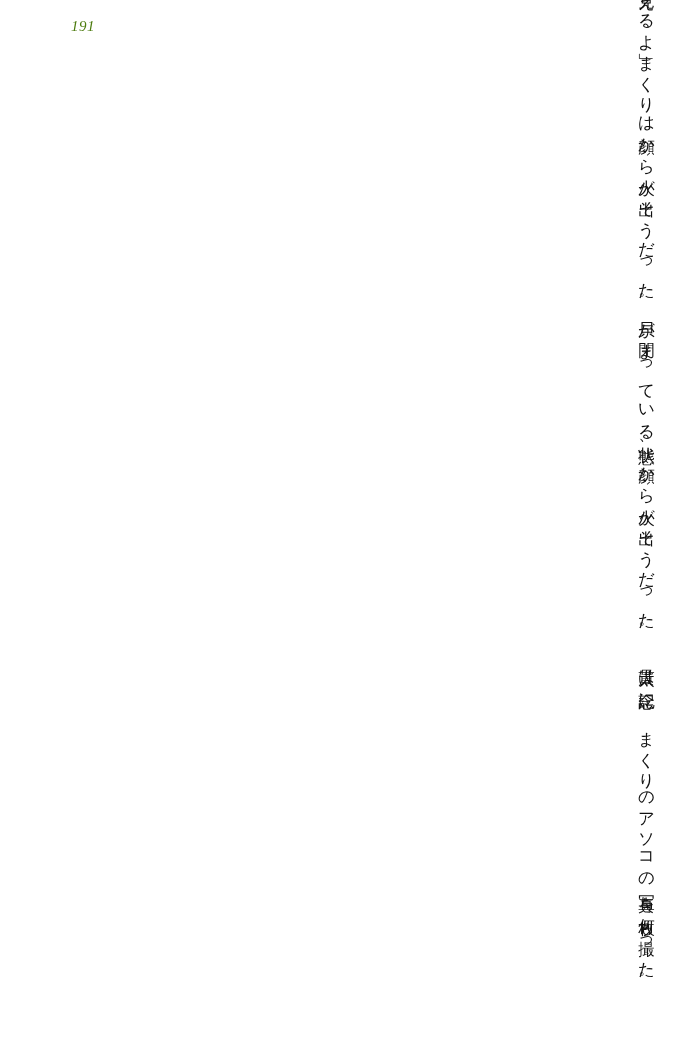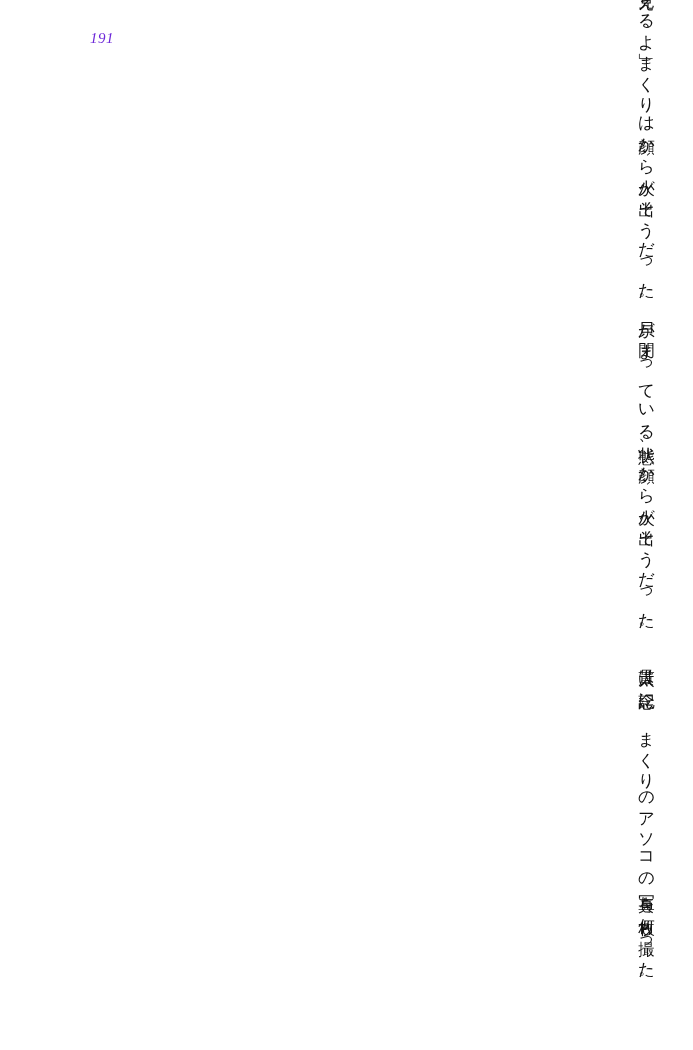--- a/index.html
+++ b/index.html
@@ -17,27 +17,26 @@
   }
   #page {
     width: 693px;
     height: 1050px;
     position: relative;
     box-sizing: border-box;
   }
   #page-number {
     position: absolute;
     top: 18px;
-    left: 90px;
+    left: 71px;
     font-size: 15px;
     font-style: italic;
     font-family: "Liberation Serif", "DejaVu Serif", serif;
-    color: #6d28d9;
+    color: #4d7c0f;
     letter-spacing: 0.5px;
-    margin-top: 12px;
   }
   #body-text {
     position: absolute;
     top: 88px;
     left: 54px;
     width: 600px;
     height: 900px;
     writing-mode: vertical-rl;
     text-orientation: upright;
     direction: ltr;

